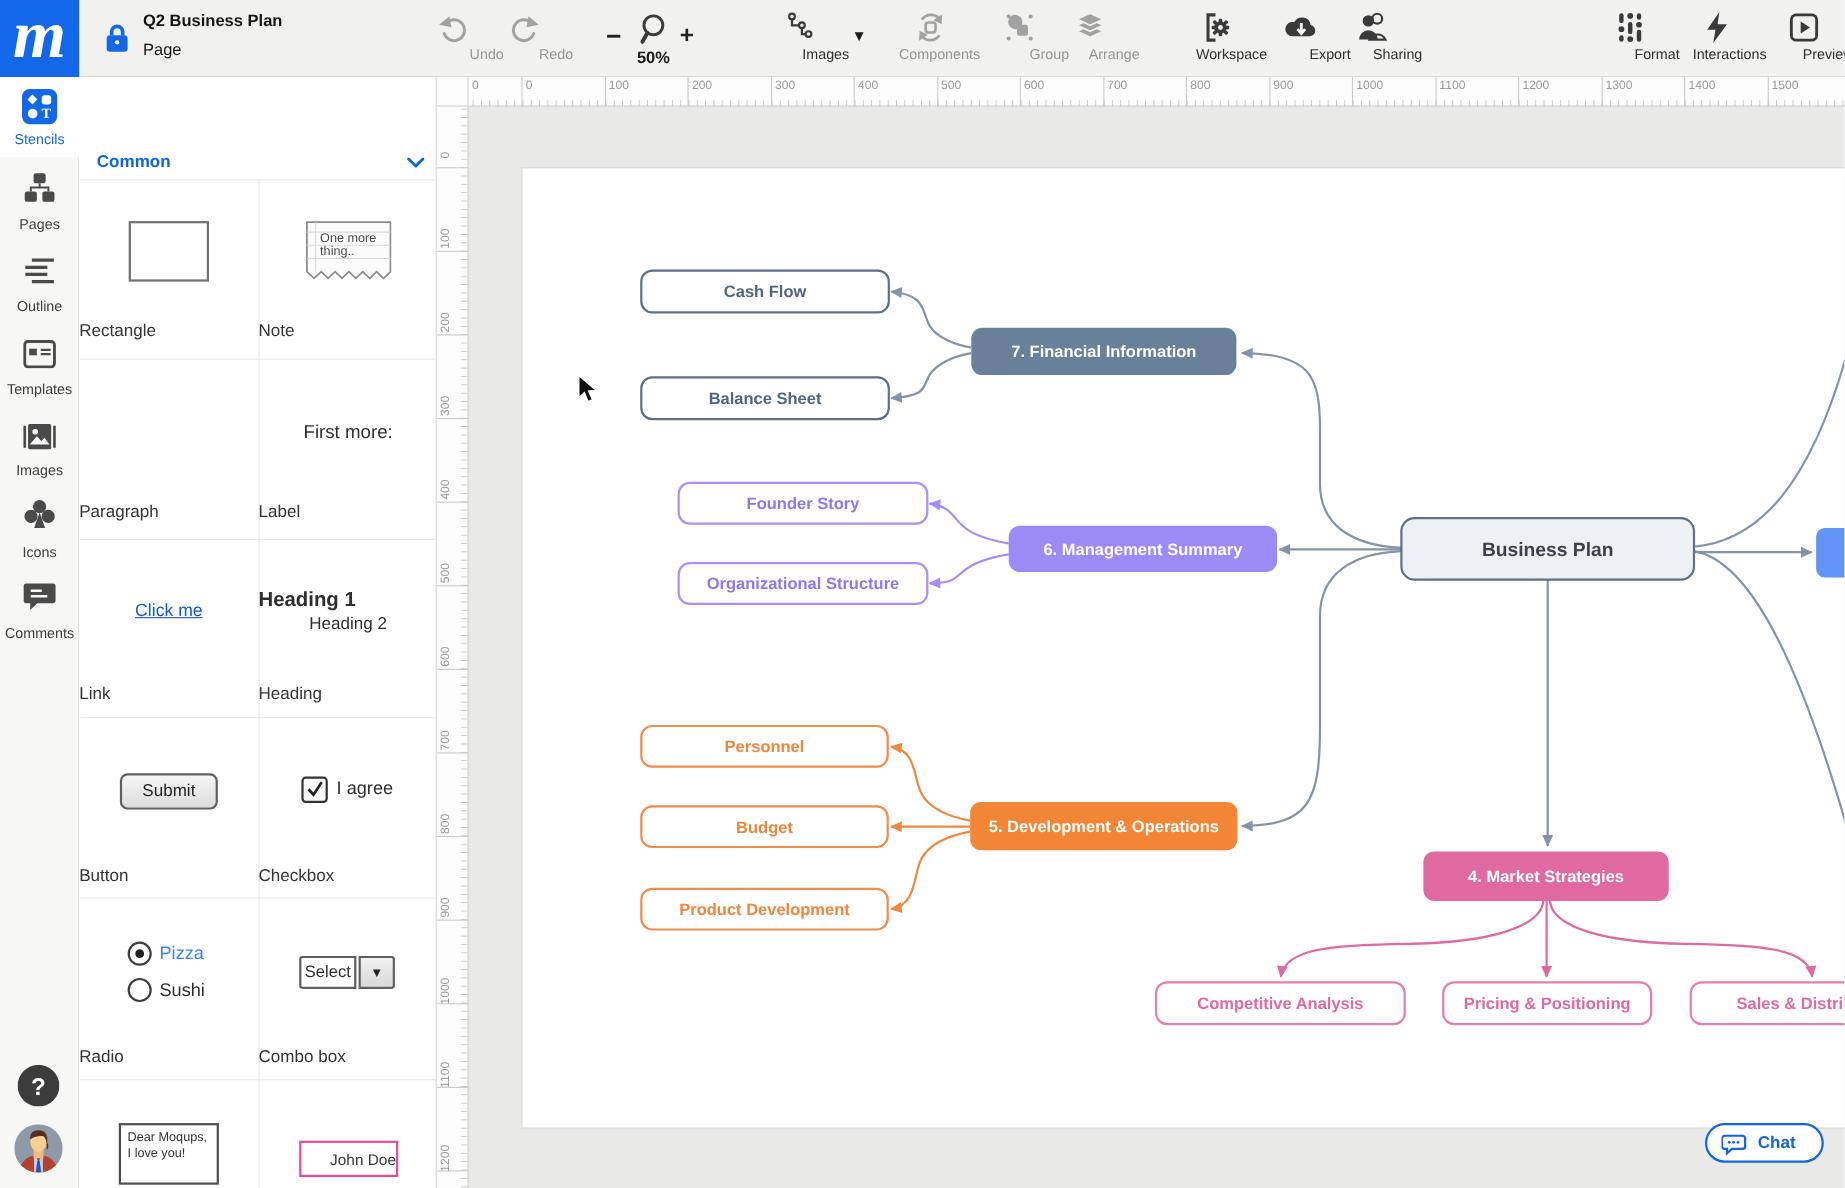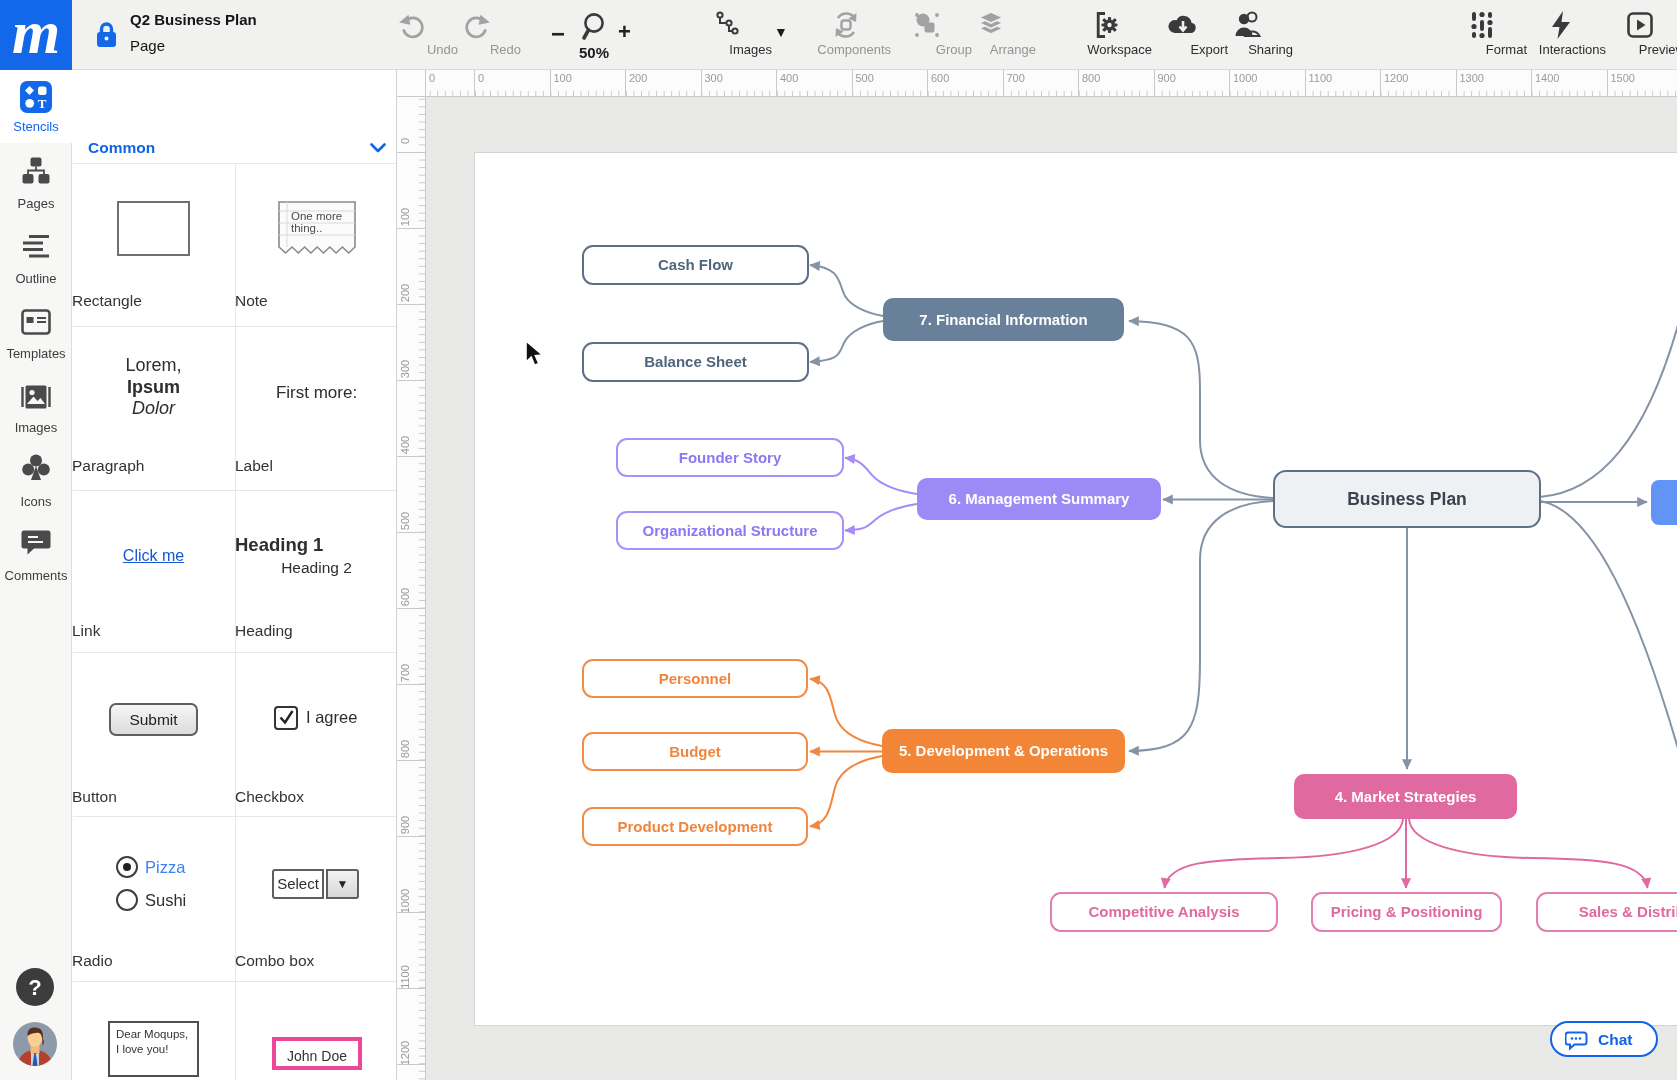--- a/index.html
+++ b/index.html
@@ -459,32 +459,31 @@
 <path d="M1 1 H77 V46 L70.7 52 L64.4 46 L58.1 52 L51.8 46 L45.5 52 L39.2 46 L32.9 52 L26.6 46 L20.3 52 L14 46 L7.6 52 L1 46 z" fill="#fbfbfb" stroke="#8a8a8a" stroke-width="1.6"></path>
 <g stroke="#d9d9d9" stroke-width="1">
         <path d="M1 10 H77"></path>
         <path d="M1 22 H77"></path>
         <path d="M1 34 H77"></path>
         <path d="M9 1 V46"></path>
       </g>
 <text x="13" y="19" font-size="11.5" fill="#4a4a4a" font-family="Liberation Sans,sans-serif">One more</text>
 <text x="13" y="31" font-size="11.5" fill="#4a4a4a" font-family="Liberation Sans,sans-serif">thing..</text>
     </svg>
-    <div class="abs" style="left:72px;top:355px;width:163px;text-align:center;font-size:18px;color:#2e2e2e;line-height:21.5px">Lorem,<br><b>Ipsum</b><br><i>Dolor</i></div>
     <div class="abs" style="left:235px;top:383px;width:163px;text-align:center;font-size:17px;color:#2e2e2e">First more:</div>
     <div class="abs" style="left:72px;top:547px;width:163px;text-align:center;font-size:16px;color:#1456d9;text-decoration:underline">Click me</div>
     <div class="abs" style="left:235px;top:534px;width:163px;text-align:left;font-size:18.5px;font-weight:bold;color:#2e2e2e">Heading 1</div>
     <div class="abs" style="left:235px;top:559px;width:163px;text-align:center;font-size:15.5px;color:#2e2e2e">Heading 2</div>
     <div class="abs" style="left:109px;top:703px;width:89px;height:33px;border:2px solid #5e5e5e;border-radius:7px;background:linear-gradient(#f5f5f5,#dcdcdc);text-align:center;font-size:15.5px;color:#222;line-height:29px">Submit</div>
     <div class="abs" style="left:274px;top:706px;width:24px;height:24px;border:2px solid #333;border-radius:4px;background:#fff"></div>
     <svg class="abs" style="left:277px;top:708px" width="19" height="19" viewBox="0 0 19 19">
       <path d="M3.5 9.5 L8 14.5 L15.5 3" stroke="#222" stroke-width="2.4" fill="none"></path>
     </svg>
     <div class="abs" style="left:306px;top:708px;font-size:16.5px;color:#2e2e2e">I agree</div>
     <div class="abs" style="left:116px;top:856px;width:22px;height:22px;border:2px solid #3e3e3e;border-radius:50%;background:#fff"></div>
     <div class="abs" style="left:123px;top:863px;width:8px;height:8px;border-radius:50%;background:#222"></div>
     <div class="abs" style="left:145px;top:858px;font-size:16.5px;color:#3b82f6">Pizza</div>
     <div class="abs" style="left:116px;top:889px;width:22px;height:22px;border:2px solid #3e3e3e;border-radius:50%;background:#fff"></div>
     <div class="abs" style="left:145px;top:891px;font-size:16.5px;color:#2e2e2e">Sushi</div>
     <div class="abs" style="left:272px;top:869px;width:52px;height:30px;border:2px solid #5e5e5e;border-radius:3px 0 0 3px;background:#fff;font-size:15px;color:#2e2e2e;line-height:26px;text-align:center">Select</div>
     <div class="abs" style="left:326px;top:869px;width:33px;height:30px;border:2px solid #5e5e5e;border-radius:0 3px 3px 0;background:linear-gradient(#f2f2f2,#d8d8d8);text-align:center;font-size:12px;color:#222;line-height:27px">▼</div>
     <div class="abs" style="left:108px;top:1021px;width:91px;height:56px;border:2px solid #4f4f4f;background:#fff;font-size:11.5px;color:#333;padding:4px 0 0 6px;line-height:15px">Dear Moqups,<br>I love you!</div>
-    <div class="abs" style="left:272px;top:1037px;width:90px;height:33px;border:4px solid #ec4899;background:#fff;text-align:center;font-size:14px;color:#333;line-height:30px">John Doe</div>
+    <div class="abs" style="left:272px;top:1037px;width:90px;height:33px;border:2px solid #ec4899;background:#fff;text-align:right;font-size:14px;color:#333;line-height:30px">John Doe</div>
   </div>
 </body></html>

